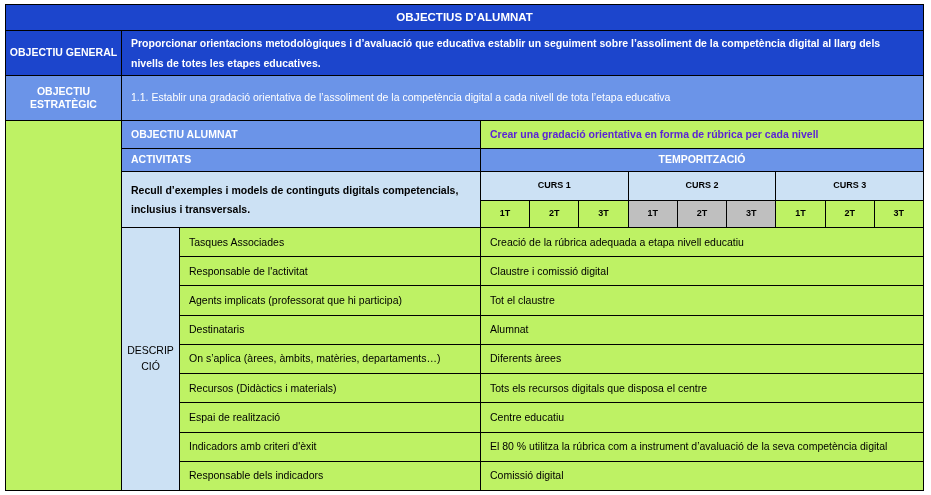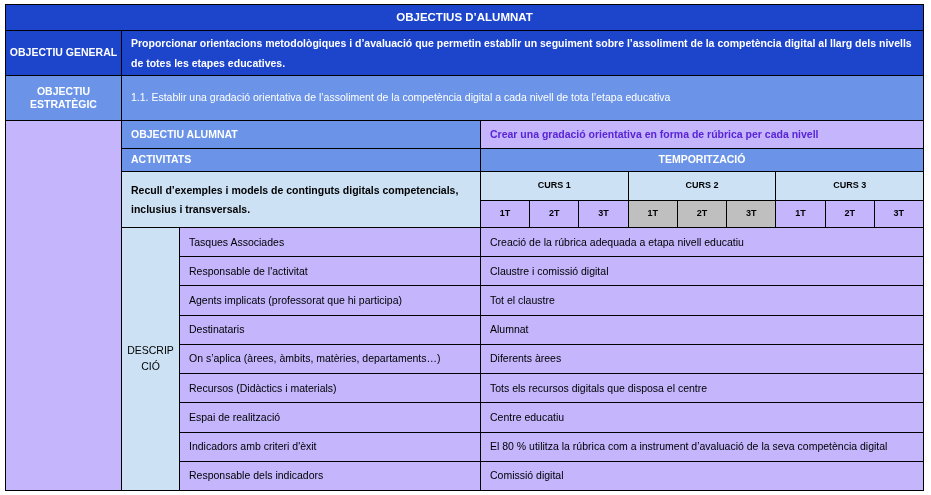--- a/index.html
+++ b/index.html
@@ -13,21 +13,21 @@
     position:absolute; left:5px; top:4px; width:919px; height:487px;
   }
   .grid {
     width:100%; height:100%; box-sizing:border-box;
     display:grid;
     grid-template-columns:115px 57px 300px repeat(9, 1fr);
     grid-template-rows:25px 44px 44px 27px 22px 28px 26px repeat(9, 1fr);
     gap:1px; background:#000; border:1.5px solid #000;
   }
   .cell {
-    background:#c4b5fd; display:flex; align-items:center;
+    background:#bef264; display:flex; align-items:center;
     overflow:hidden; line-height:1.25; box-sizing:border-box;
   }
   .c { justify-content:center; text-align:center; }
   .l { padding:0 9px; }
   .dark { background:#1C45CC; color:#fff; font-weight:bold; }
   .corn { background:#6B94E8; color:#fff; font-weight:bold; }
   .lite { background:#CCE1F4; }
   .gray { background:#BFBFBF; }
   .title { font-size:11.5px; }
   .sm { font-size:9px; font-weight:bold; }
@@ -39,21 +39,21 @@
 </style>
 </head>
 <body>
 
 <div class="sheet">
   <div class="grid">
 
     <div class="cell dark c title" style="grid-area:1/1/2/13">OBJECTIUS D’ALUMNAT</div>
 
     <div class="cell dark c" style="grid-area:2/1/3/2">OBJECTIU GENERAL</div>
-    <div class="cell dark l lh2" style="grid-area:2/2/3/13">Proporcionar orientacions metodològiques i d’avaluació que permetin establir un seguiment sobre l’assoliment de la competència digital al llarg dels nivells de totes les etapes educatives.</div>
+    <div class="cell dark l lh2" style="grid-area:2/2/3/13">Proporcionar orientacions metodològiques i d’avaluació que educativa establir un seguiment sobre l’assoliment de la competència digital al llarg dels nivells de totes les etapes educatives.</div>
 
     <div class="cell corn c" style="grid-area:3/1/4/2; padding:0 14px">OBJECTIU ESTRATÈGIC</div>
     <div class="cell corn l norm" style="grid-area:3/2/4/13">1.1. Establir una gradació orientativa de l’assoliment de la competència digital a cada nivell de tota l’etapa educativa</div>
 
     <div class="cell" style="grid-area:4/1/17/2"></div>
 
     <div class="cell corn l" style="grid-area:4/2/5/4">OBJECTIU ALUMNAT</div>
     <div class="cell l violet" style="grid-area:4/4/5/13">Crear una gradació orientativa en forma de rúbrica per cada nivell</div>
 
     <div class="cell corn l" style="grid-area:5/2/6/4">ACTIVITATS</div>

